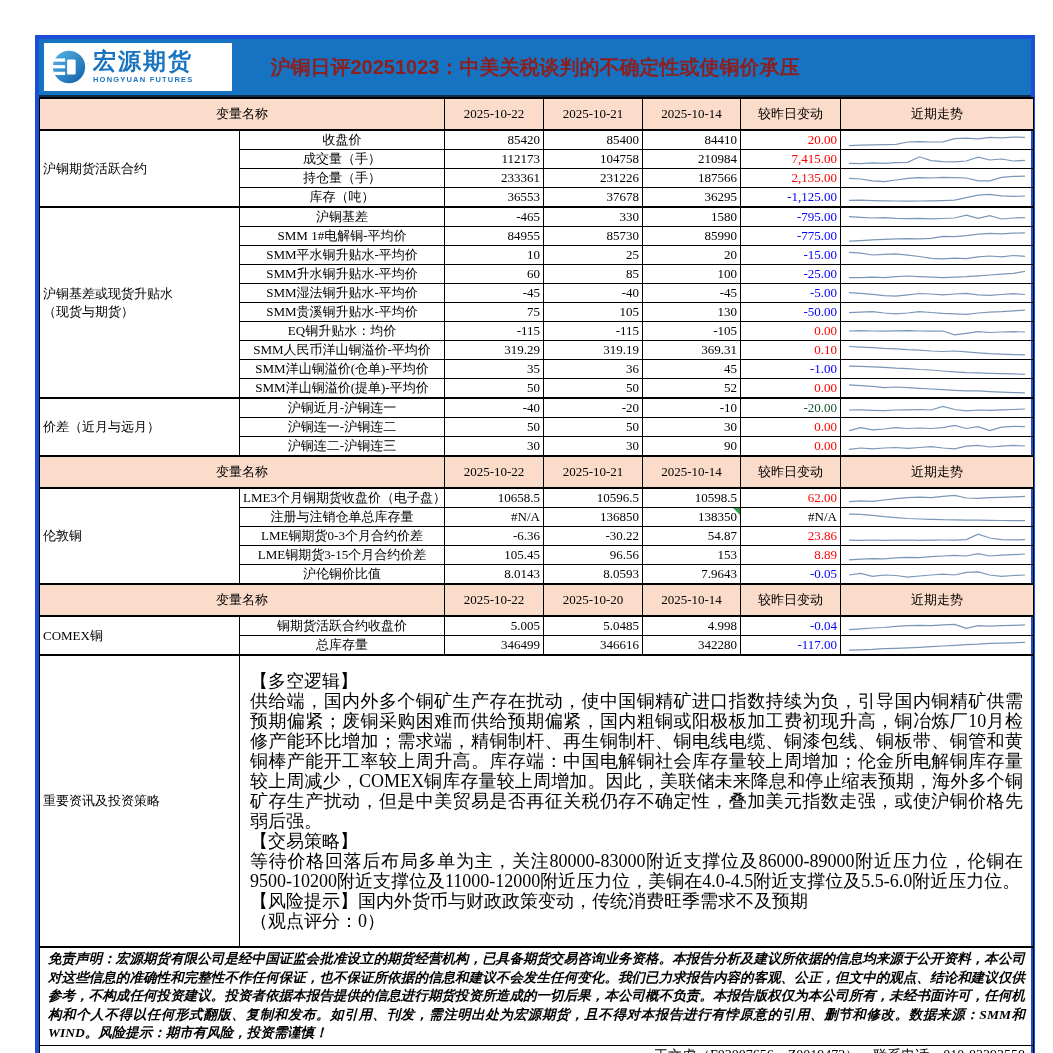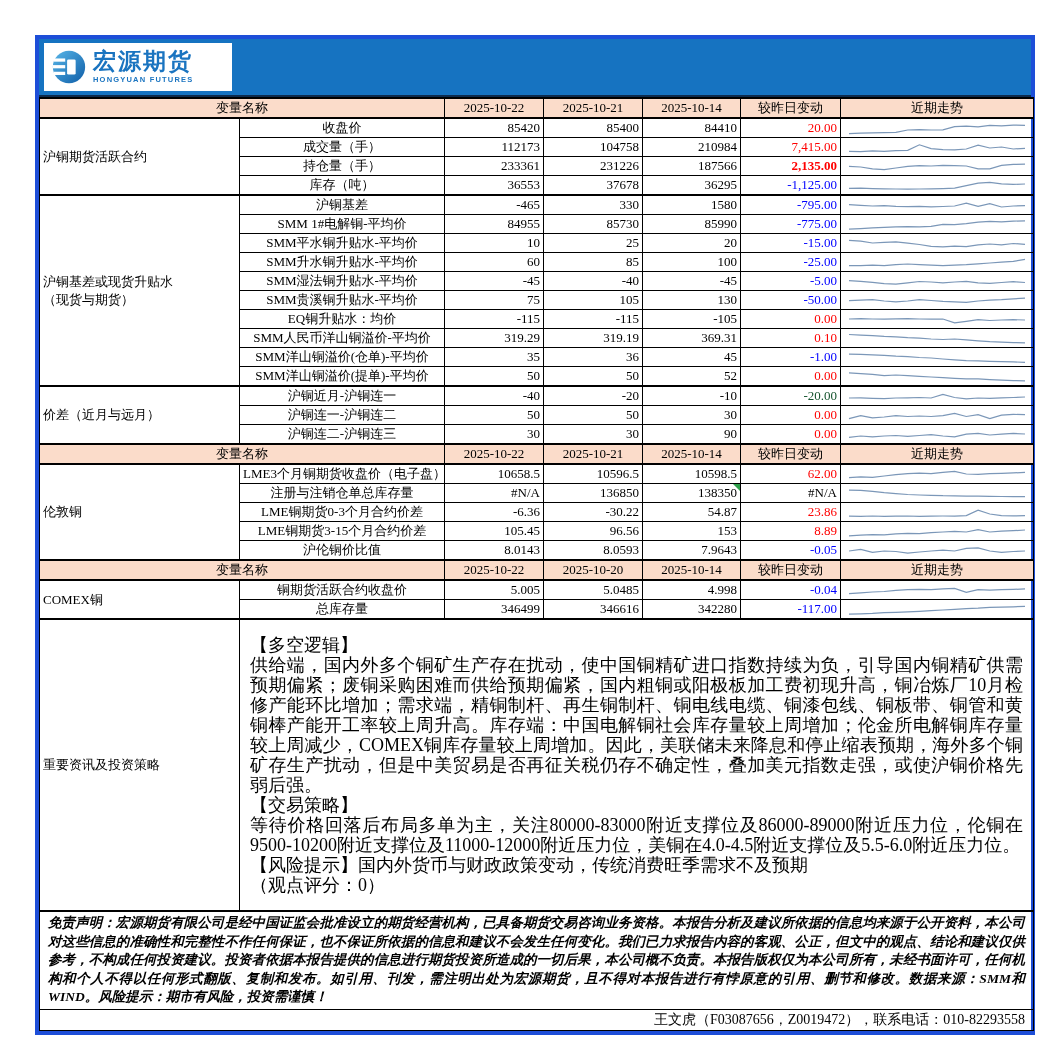--- a/index.html
+++ b/index.html
@@ -33,21 +33,21 @@
     position:absolute;left:0;right:0;text-align:center;z-index:1;
     color:#8c2020;font-weight:bold;font-size:20px;
     font-family:"Liberation Sans",sans-serif;
   }
   
   table{border-collapse:collapse;table-layout:fixed;width:100%;}
   td{
     border:1px solid #000;font-size:13px;height:19px;padding:0 3px;
     overflow:hidden;white-space:nowrap;box-sizing:border-box;
   }
-  tr.hrow td{background:#fbdcca;text-align:center;height:20px;border-top:2px solid #000;border-bottom:2px solid #000;}
+  tr.hrow td{background:#fbdcca;text-align:center;height:32px;border-top:2px solid #000;border-bottom:2px solid #000;}
   tr.secfirst td{border-top:2px solid #000;}
   td.seclabel{text-align:left;white-space:pre-line;line-height:1.35;}
   td.rowname{text-align:center;}
   td.num{text-align:right;position:relative;}
   .flag{
     position:absolute;top:0;right:0;width:0;height:0;
     border-top:7px solid #2fa14b;border-left:7px solid transparent;
   }
   td.sparkcell{padding:0 5px;}
   td.sparkcell svg{display:block;margin:1px auto 0 auto;}
@@ -76,20 +76,21 @@
         <rect x="4" y="11" width="12" height="3.4" fill="#ffffff"></rect>
         <rect x="3" y="18" width="13" height="3.4" fill="#ffffff"></rect>
         <rect x="4" y="25" width="12" height="3.4" fill="#ffffff"></rect>
         <rect x="18" y="12" width="9" height="16" rx="1.5" fill="#ffffff"></rect>
       </svg>
       <div class="logo-text">
         <span class="logo-cn">宏源期货</span>
         <span class="logo-en">HONGYUAN FUTURES</span>
       </div>
     </div>
+    <div class="band-title">沪铜日评20251023：中美关税谈判的不确定性或使铜价承压</div>
   </div>
 
   <table>
     <colgroup>
       <col style="width:200px">
         <col style="width:205px">
         <col style="width:99px">
       <col style="width:99px">
         <col style="width:98px">
         <col style="width:100px">
@@ -127,21 +128,21 @@
             <svg width="178" height="16">
               <polyline points="1.0,11.3 12.7,11.6 24.5,10.9 36.2,11.3 47.9,10.6 59.7,10.3 71.4,4.8 83.1,8.6 94.9,9.6 106.6,9.9 118.3,9.0 130.1,5.1 141.8,8.0 153.5,7.0 165.3,9.0 177.0,8.3" fill="none" stroke="#7b97b8" stroke-width="1.2"></polyline>
             </svg>
           </td>
         </tr>
         <tr class="drow">
           <td class="rowname">持仓量（手）</td>
           <td class="num">233361</td>
           <td class="num">231226</td>
           <td class="num">187566</td>
-          <td class="num" style="color: rgb(255, 0, 0); font-weight: bold;">2,135.00</td>
+          <td class="num" style="color: rgb(255, 0, 0);">2,135.00</td>
           <td class="sparkcell">
             <svg width="178" height="16">
               <polyline points="1.0,7.3 12.7,8.0 24.5,9.9 36.2,10.6 47.9,9.0 59.7,7.3 71.4,6.7 83.1,7.0 94.9,6.4 106.6,6.7 118.3,7.0 130.1,9.9 141.8,9.9 153.5,6.4 165.3,5.4 177.0,5.1" fill="none" stroke="#7b97b8" stroke-width="1.2"></polyline>
             </svg>
           </td>
         </tr>
         <tr class="drow">
           <td class="rowname">库存（吨）</td>
           <td class="num">36553</td>
           <td class="num">37678</td>

